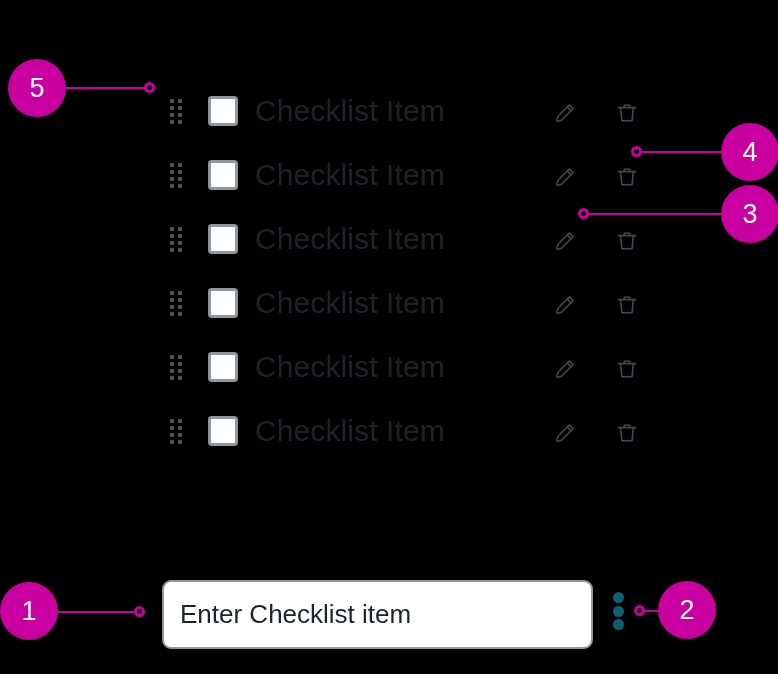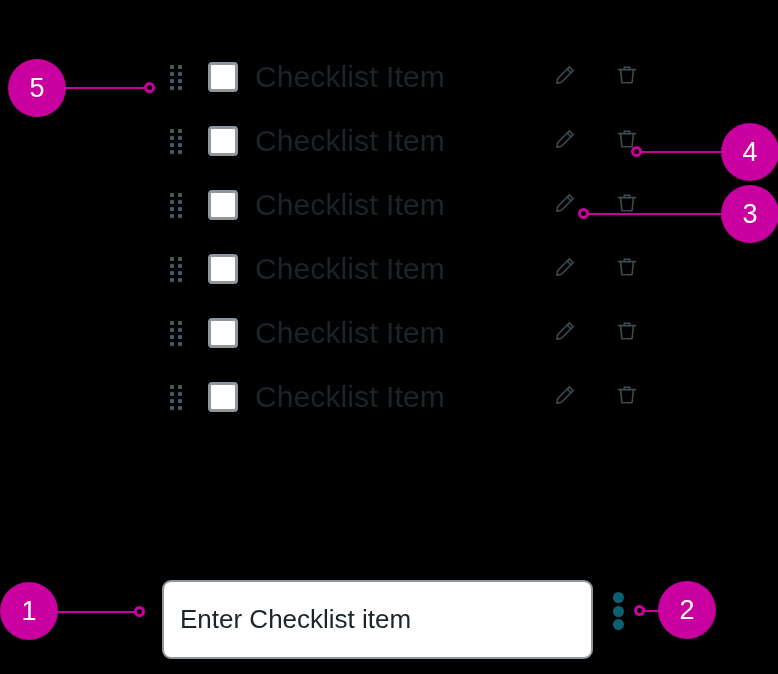--- a/index.html
+++ b/index.html
@@ -28,21 +28,21 @@
   .checklist {
     position: absolute;
     left: 170px;
     top: 62px;
     width: 470px;
   }
   .row {
     position: relative;
     height: 64px;
     display: flex;
-    align-items: flex-start;
+    align-items: flex-end;
   }
 
   
   .drag-handle {
     width: 16px;
     height: 30px;
     display: grid;
     grid-template-columns: repeat(2, 4px);
     grid-template-rows: repeat(4, 4px);
     column-gap: 4px;
@@ -105,21 +105,21 @@
     stroke-linecap: round;
     stroke-linejoin: round;
   }
 
   
   .input-row {
     position: absolute;
     left: 162px;
     top: 580px;
     width: 431px;
-    height: 79px;
+    height: 69px;
   }
   .text-input {
     box-sizing: border-box;
     width: 100%;
     height: 100%;
     background: #ffffff;
     border: 2px solid #8e979e;
     border-radius: 9px;
     font-family: "Liberation Sans", sans-serif;
     font-size: 26px;

